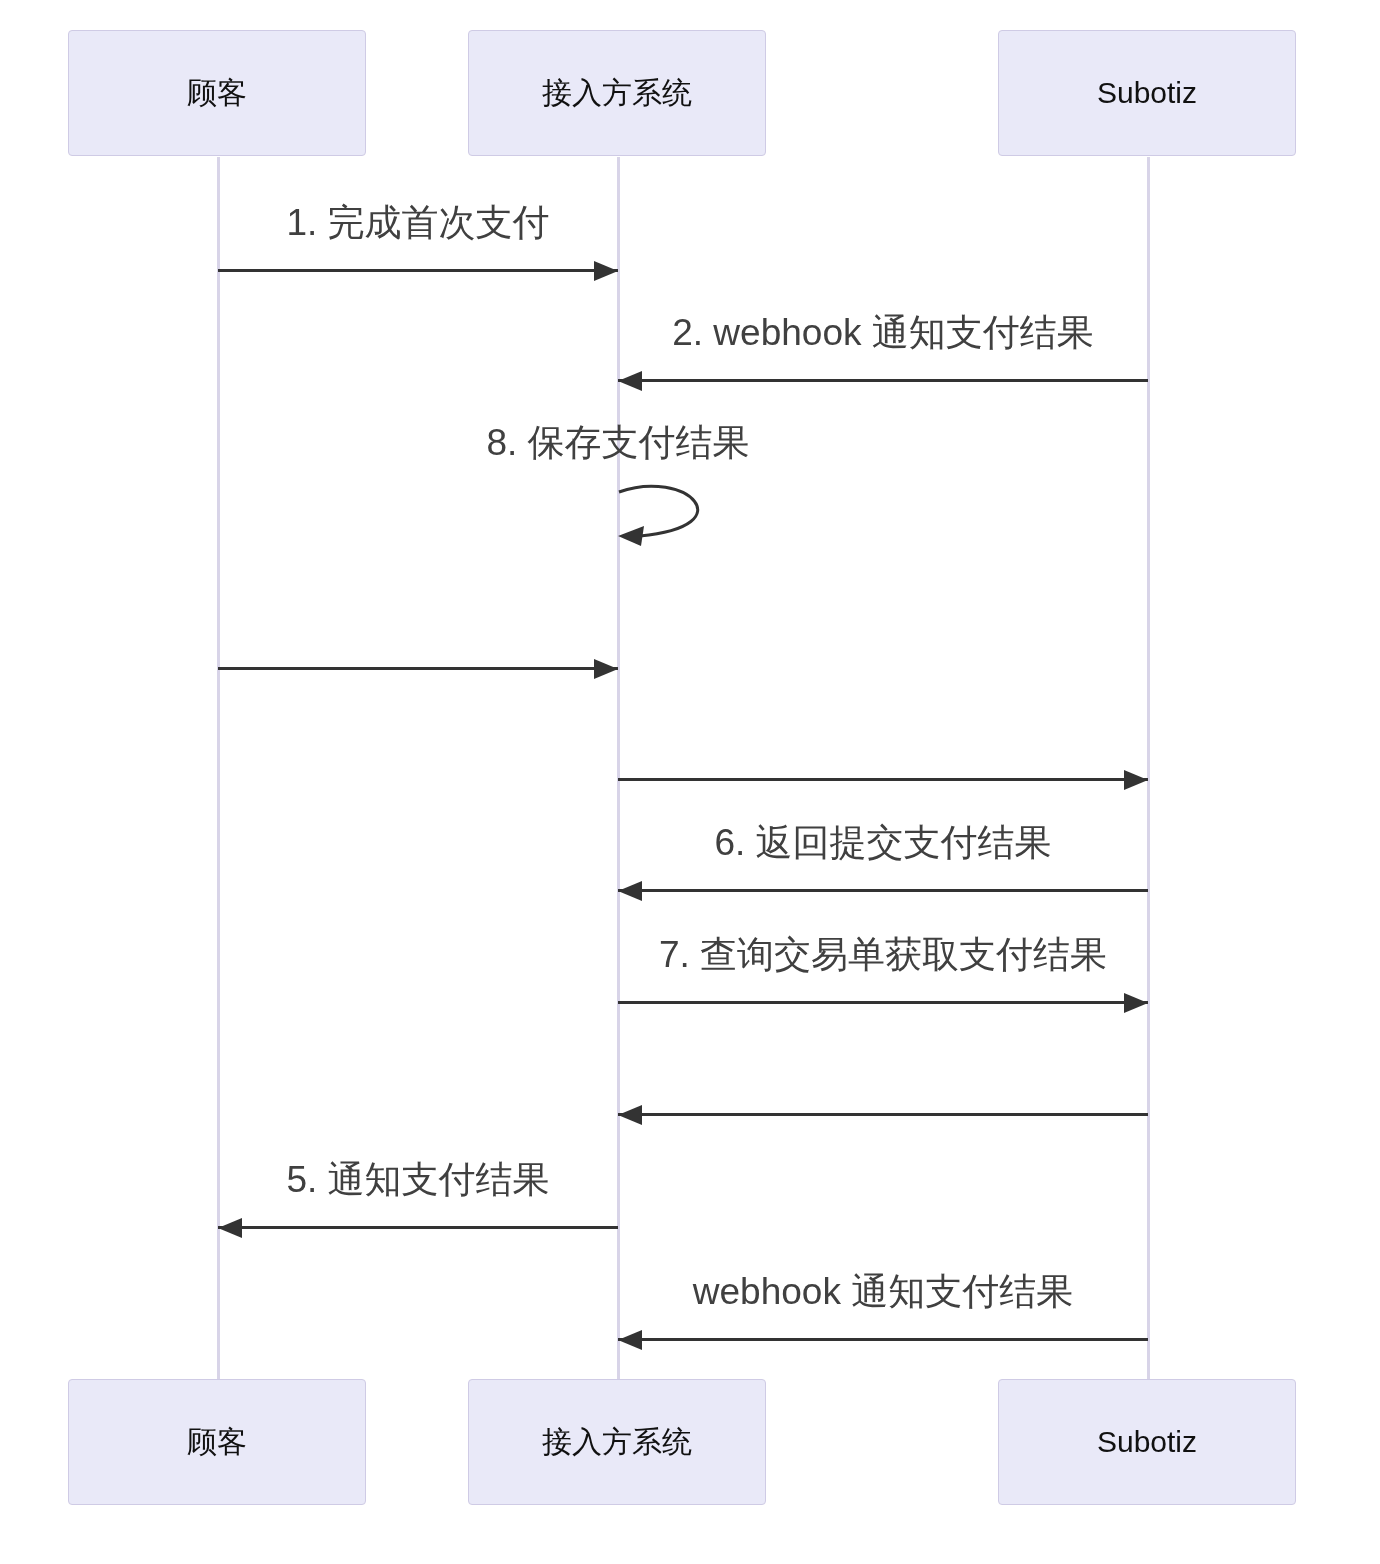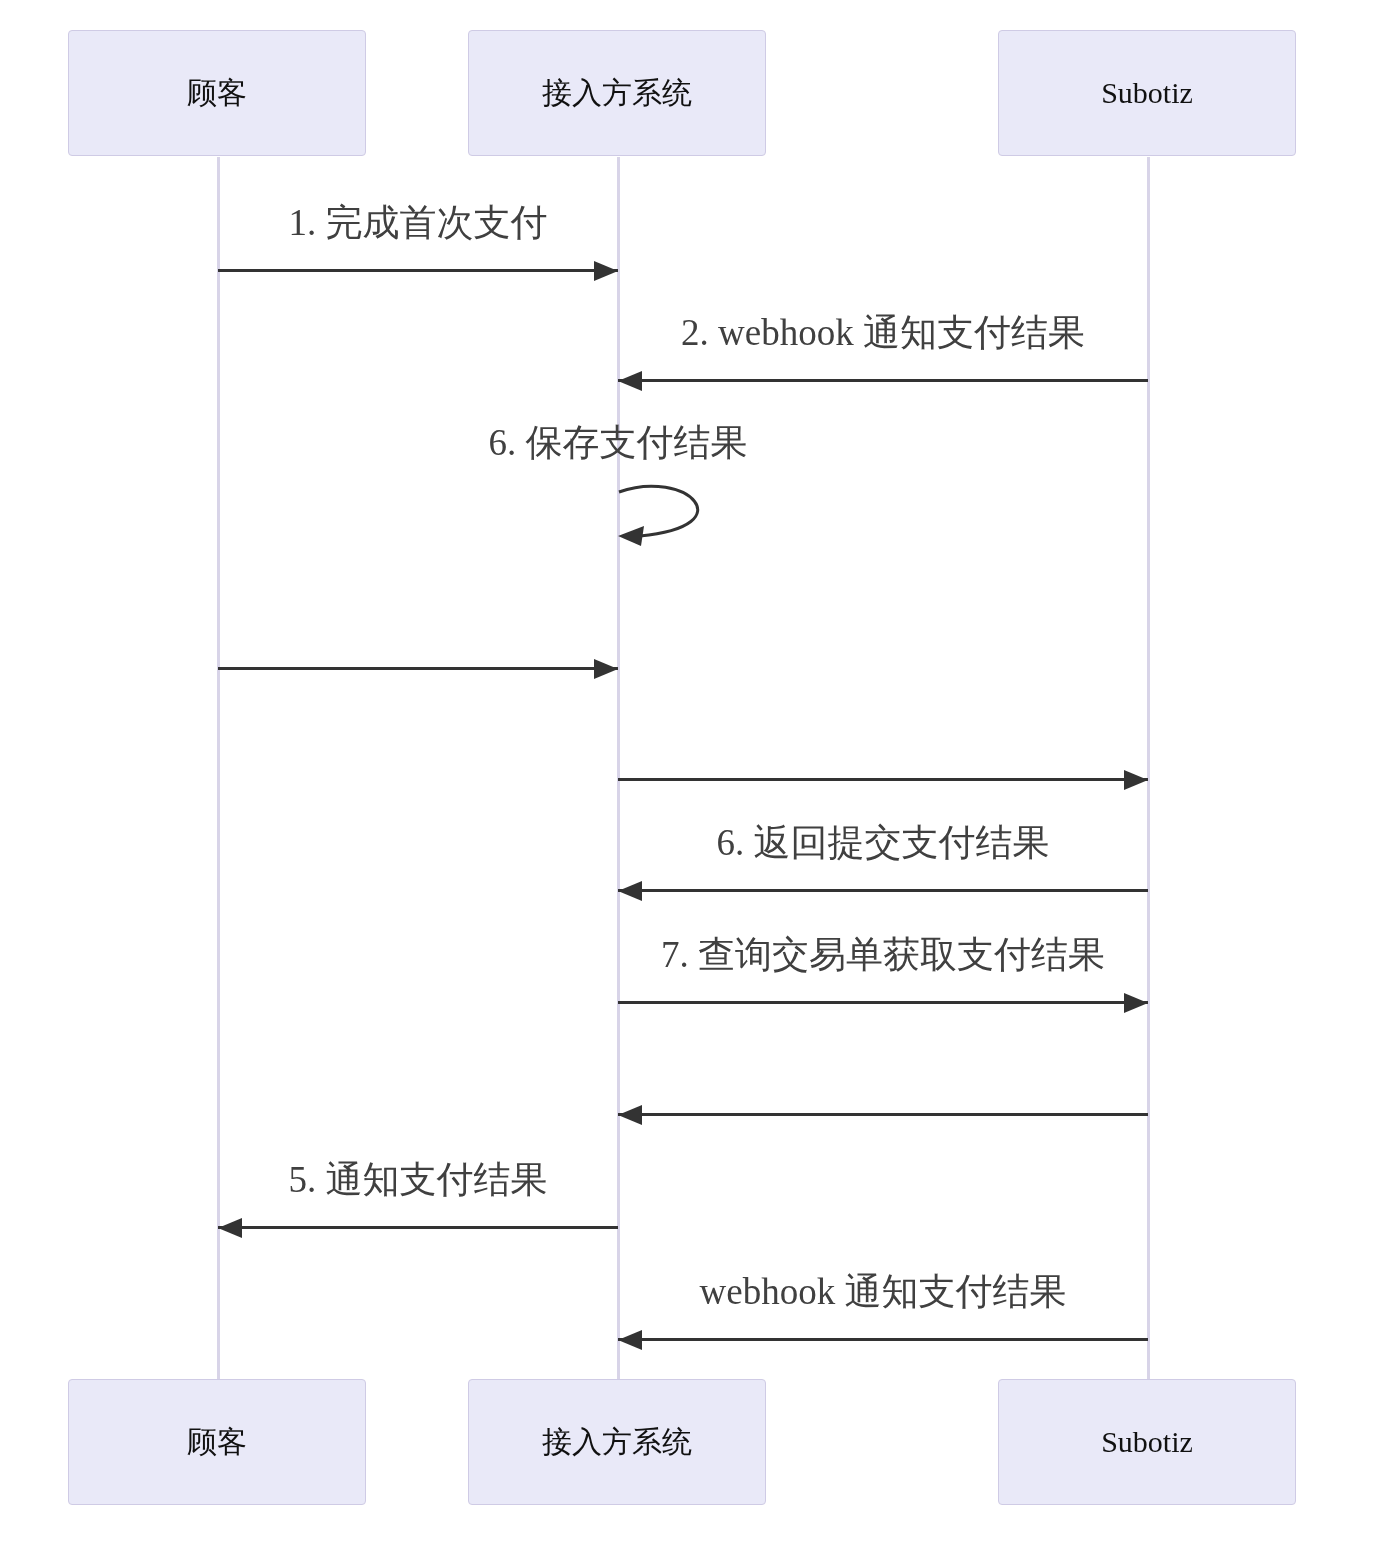--- a/index.html
+++ b/index.html
@@ -1,21 +1,21 @@
 <!DOCTYPE html>
 <html><head>
 <meta charset="utf-8">
 <style>
   html, body { margin: 0; padding: 0; background: #ffffff; }
   .diagram {
     position: relative;
     width: 1380px;
     height: 1564px;
     background: #ffffff;
-    font-family: Liberation Serif, serif;
+    font-family: Liberation Sans, sans-serif;
     overflow: hidden;
   }
   .lifeline {
     position: absolute;
     top: 157px;
     height: 1222px;
     width: 3px;
     background: #d8d4e8;
   }
   .actor {
@@ -82,21 +82,21 @@
   <div class="msg-label" style="left:218px;width:400px;top:203px">1. 完成首次支付</div>
   <div class="arrow to-right" style="left:218px;width:400px;top:269px">
       <span class="head"></span>
     </div>
 
   <div class="msg-label" style="left:618px;width:530px;top:313px">2. webhook 通知支付结果</div>
   <div class="arrow to-left" style="left:618px;width:530px;top:379px">
       <span class="head"></span>
     </div>
 
-  <div class="msg-label" style="left:418px;width:400px;top:423px">6. 保存支付结果</div>
+  <div class="msg-label" style="left:418px;width:400px;top:423px">8. 保存支付结果</div>
   <svg class="selfloop" width="110" height="64" viewBox="0 0 110 64">
     <path d="M 3 10 C 70 -14, 130 44, 24 54" fill="none" stroke="#333333" stroke-width="3"></path>
     <polygon points="2,54 28,44 25,64" fill="#333333"></polygon>
   </svg>
 
   <div class="arrow to-right" style="left:218px;width:400px;top:667px">
       <span class="head"></span>
     </div>
 
   <div class="arrow to-right" style="left:618px;width:530px;top:778px">

